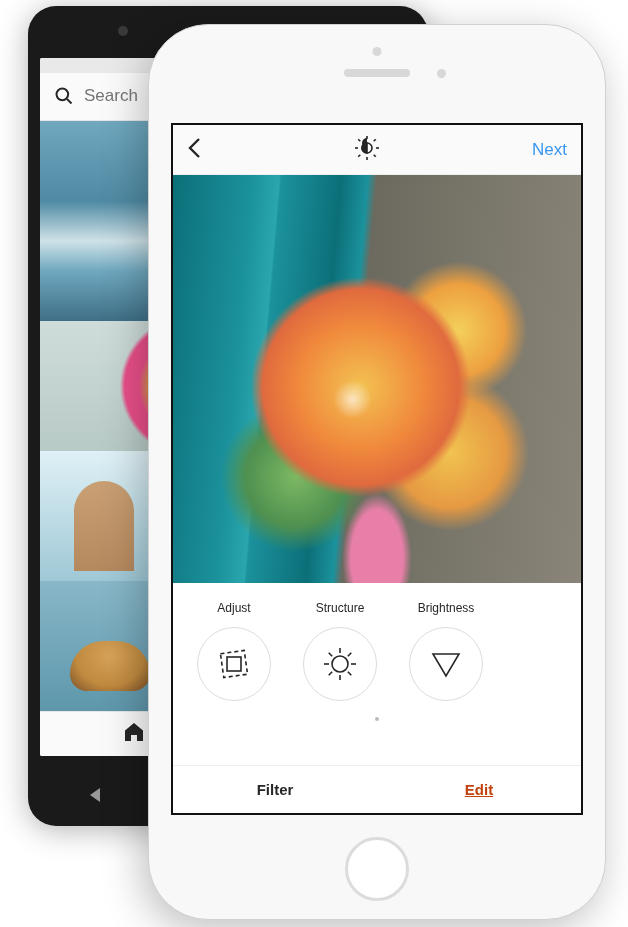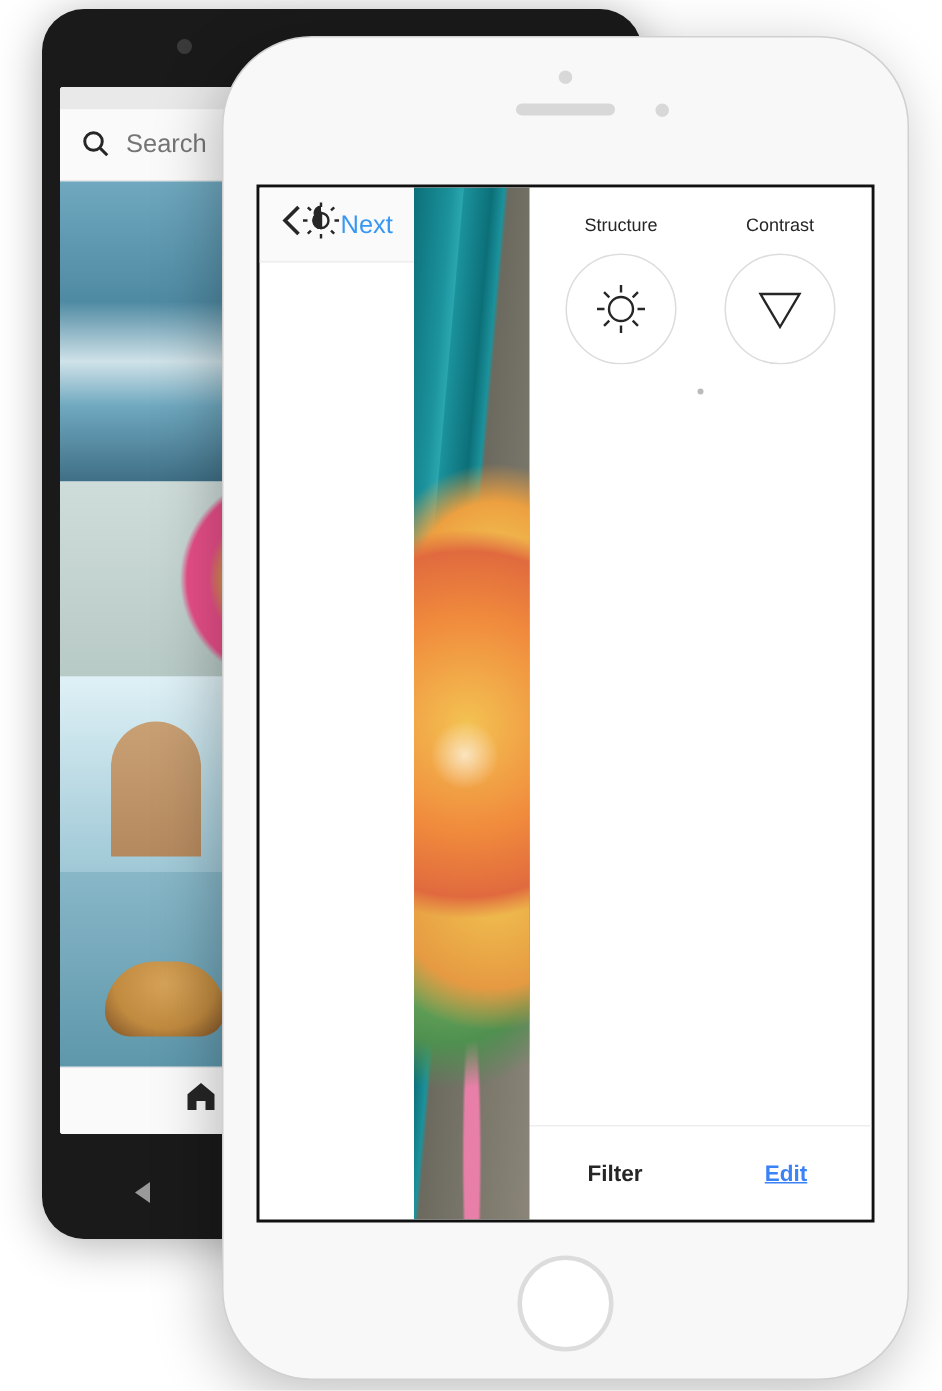--- a/index.html
+++ b/index.html
@@ -101,21 +101,21 @@
     position:absolute; top:22px; left:50%; transform:translateX(-50%);
     width:9px; height:9px; background:#d8d8d8; border-radius:50%;
   }
   .phone-front .homebtn {
     position:absolute; bottom:18px; left:50%; transform:translateX(-50%);
     width:64px; height:64px; border:3px solid #dcdcdc; border-radius:50%; background:#fff;
   }
   .phone-front .screen {
     position:absolute; top:98px; left:22px; right:22px; bottom:104px;
     background:#fff; border:2px solid #111; overflow:hidden;
-    display:flex; flex-direction:row;
+    display:flex; flex-direction:column;
   }
   .ig-header {
     height:50px; display:flex; align-items:center; justify-content:space-between;
     padding:0 14px; border-bottom:1px solid #eee; background:#fafafa;
   }
   .ig-header .next { color:#3897f0; font-size:17px; font-weight:500; }
   .ig-photo {
     width:100%; aspect-ratio:1/1; position:relative; overflow:hidden;
     background:
       radial-gradient(circle at 44% 55%, rgba(255,255,255,0.65) 0%, rgba(255,255,255,0) 6%),
@@ -140,28 +140,28 @@
   .tool .label { font-size:12px; color:#262626; font-weight:500; }
   .tool .circle {
     width:74px; height:74px; border:1px solid #dcdcdc; border-radius:50%;
     display:flex; align-items:center; justify-content:center;
   }
   .pager-dot {
     width:4px; height:4px; background:#bbb; border-radius:50%;
     margin:16px auto 0;
   }
   .ig-bottom-tabs {
-    height:63px; display:flex; border-top:1px solid #eee;
+    height:48px; display:flex; border-top:1px solid #eee;
   }
   .ig-bottom-tabs .btab {
     flex:1; display:flex; align-items:center; justify-content:center;
     font-size:15px; font-weight:600;
   }
   .btab.filter { color:#262626; }
-  .btab.edit { color:#3b82f6;text-decoration:underline; }
+  .btab.edit { color:#c2410c;text-decoration:underline; }
 </style>
 </head>
 <body>
 
 <div class="phone-back">
   <div class="camera"></div>
   <div class="speaker"></div>
 
   <div class="screen">
     <div class="statusbar"></div>
@@ -250,41 +250,50 @@
         </svg>
       </span>
       <span class="next">Next</span>
     </div>
 
     <div class="ig-photo"></div>
 
     <div class="ig-tools">
       <div class="tool-row">
 
+        <div class="tool">
+          <span class="label">Adjust</span>
+          <span class="circle">
+            <svg width="34" height="34" viewBox="0 0 34 34" fill="none" stroke="#262626" stroke-width="1.6">
+              <rect x="5" y="5" width="24" height="24" stroke-dasharray="4 3" transform="rotate(-8 17 17)"></rect>
+              <rect x="10" y="10" width="14" height="14"></rect>
+            </svg>
+          </span>
+        </div>
 
         <div class="tool">
           <span class="label">Structure</span>
           <span class="circle">
             <svg width="38" height="38" viewBox="0 0 38 38" fill="none" stroke="#262626" stroke-width="1.6">
               <circle cx="19" cy="19" r="8"></circle>
               <line x1="19" y1="3" x2="19" y2="8"></line>
                 <line x1="19" y1="30" x2="19" y2="35"></line>
               <line x1="3" y1="19" x2="8" y2="19"></line>
                 <line x1="30" y1="19" x2="35" y2="19"></line>
               <line x1="7.7" y1="7.7" x2="11.2" y2="11.2"></line>
                 <line x1="26.8" y1="26.8" x2="30.3" y2="30.3"></line>
               <line x1="7.7" y1="30.3" x2="11.2" y2="26.8"></line>
                 <line x1="26.8" y1="11.2" x2="30.3" y2="7.7"></line>
             </svg>
           </span>
         </div>
 
 
         <div class="tool">
-          <span class="label">Contrast</span>
+          <span class="label">Brightness</span>
           <span class="circle">
             <svg width="34" height="34" viewBox="0 0 34 34" fill="none" stroke="#262626" stroke-width="1.6">
               <polygon points="4,7 30,7 17,29"></polygon>
             </svg>
           </span>
         </div>
 
       </div>
       <div class="pager-dot"></div>
 

